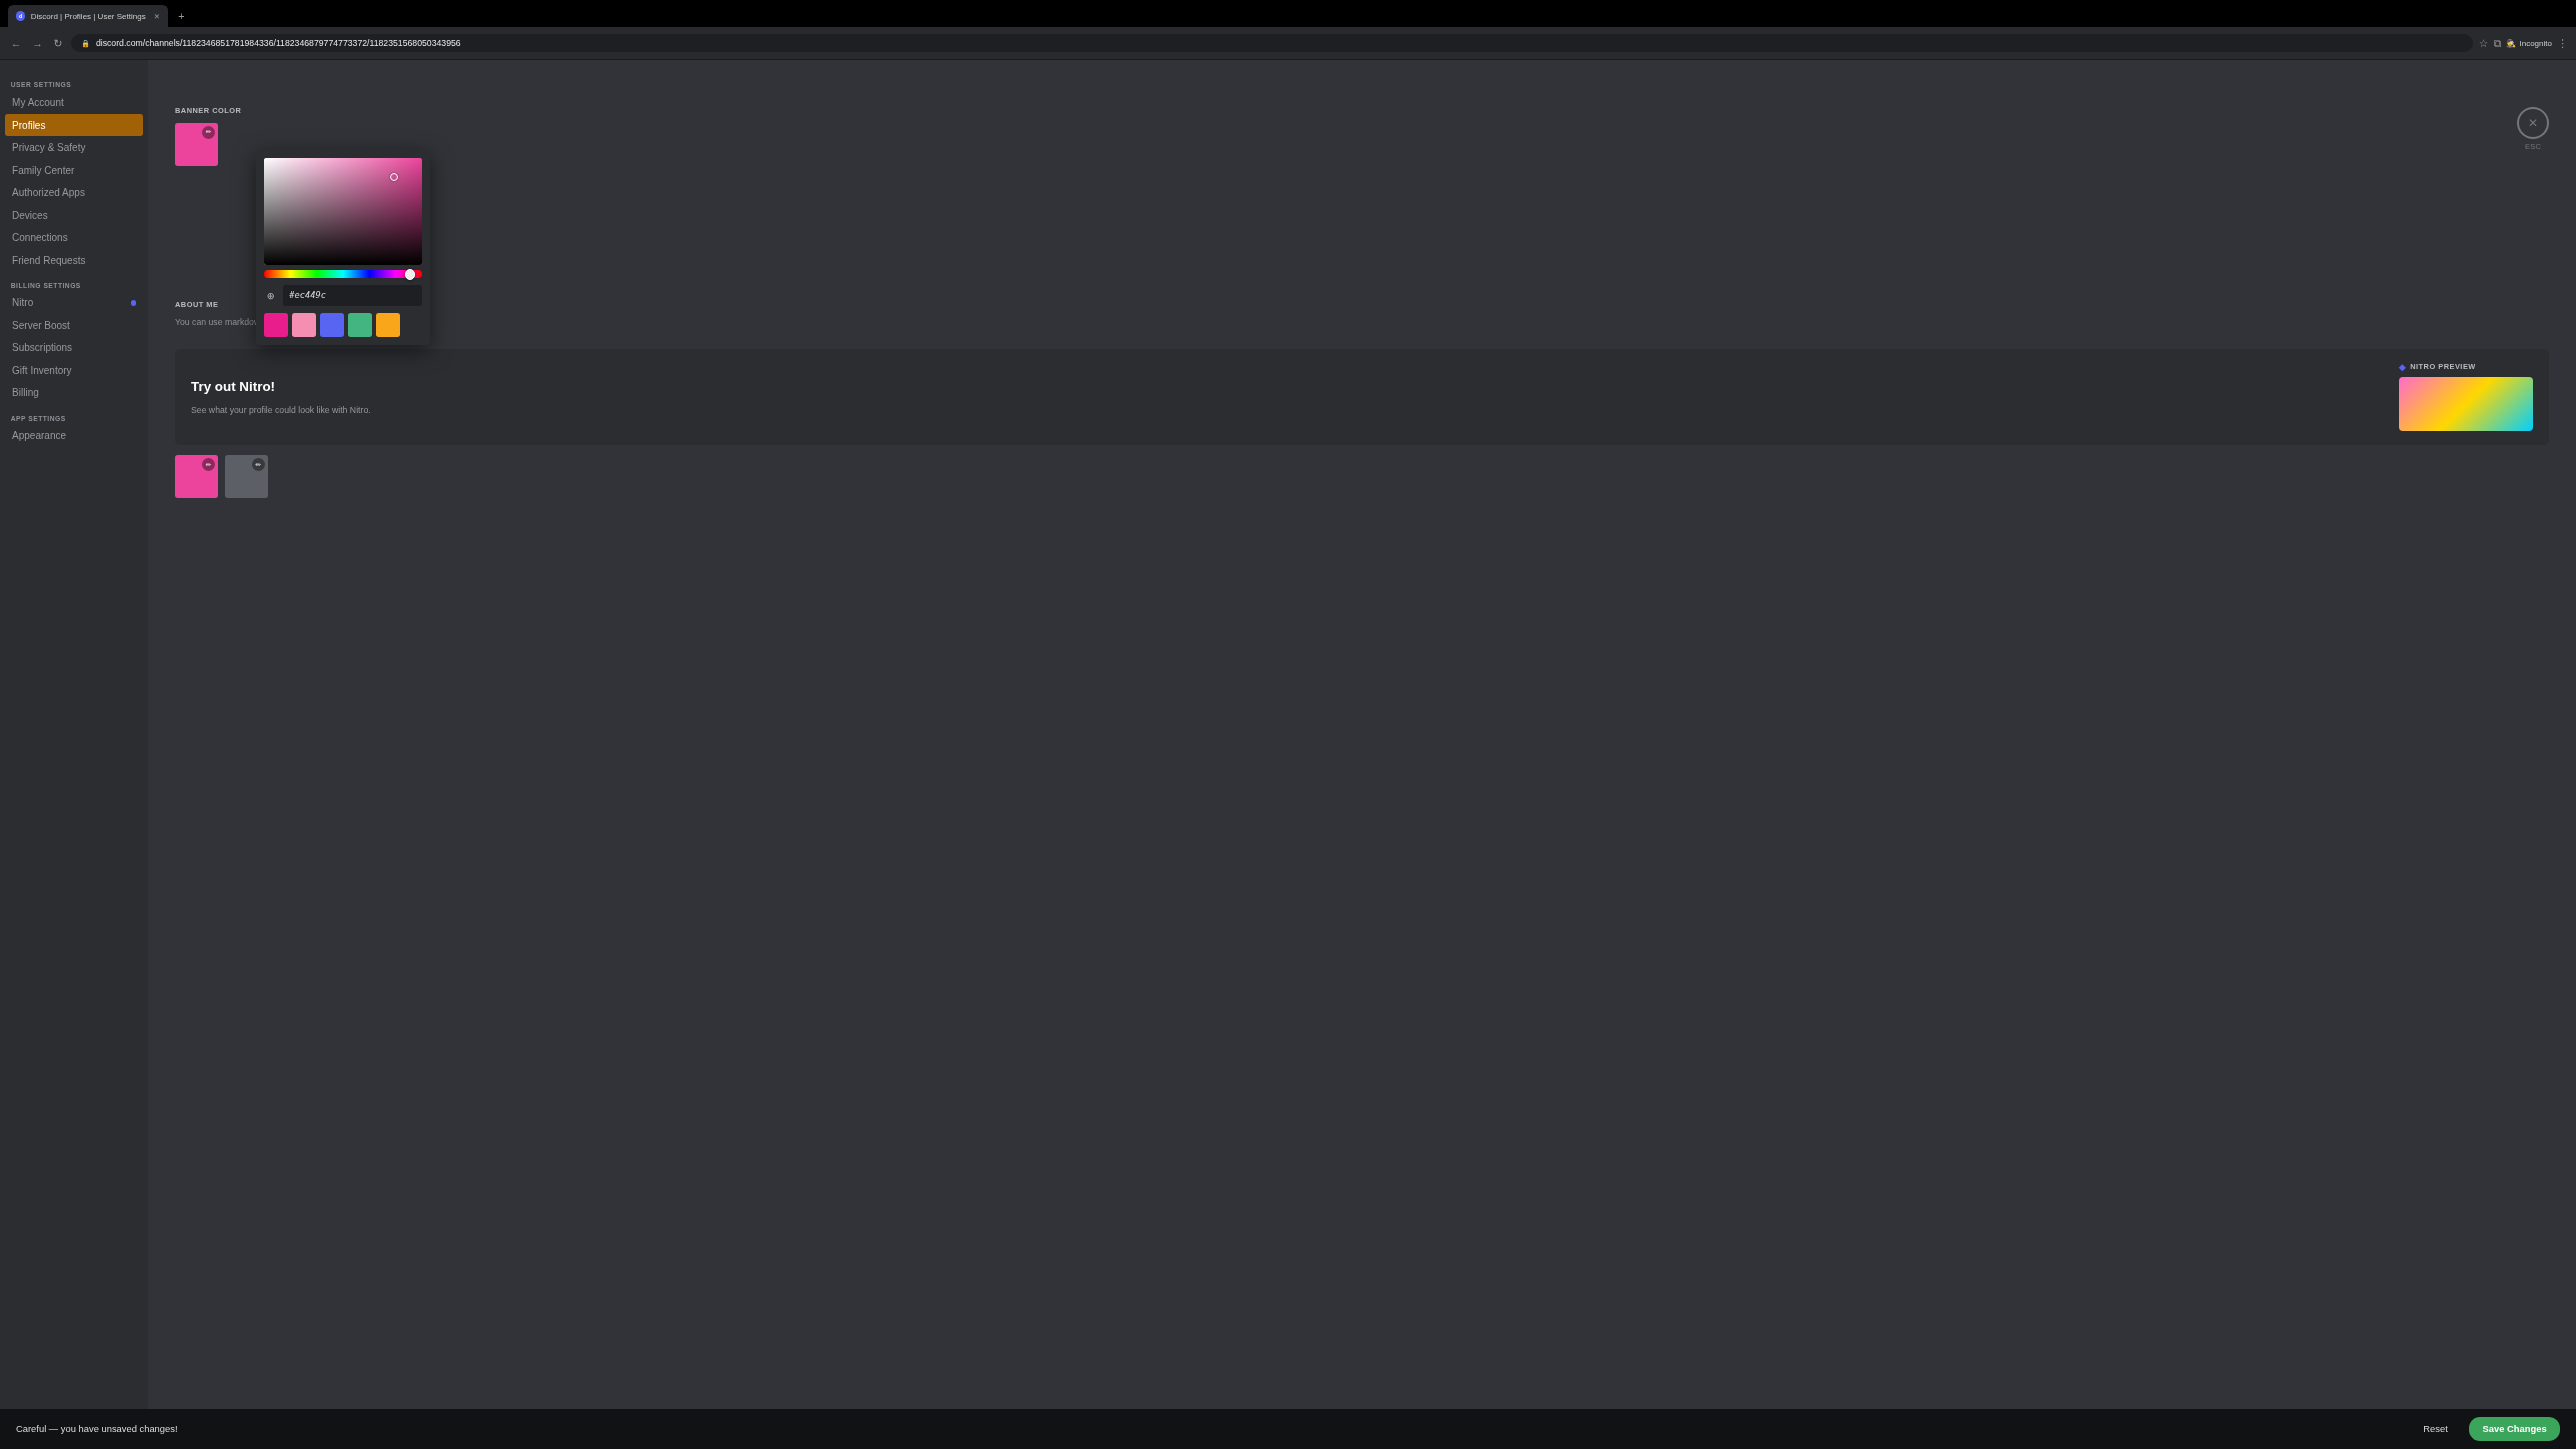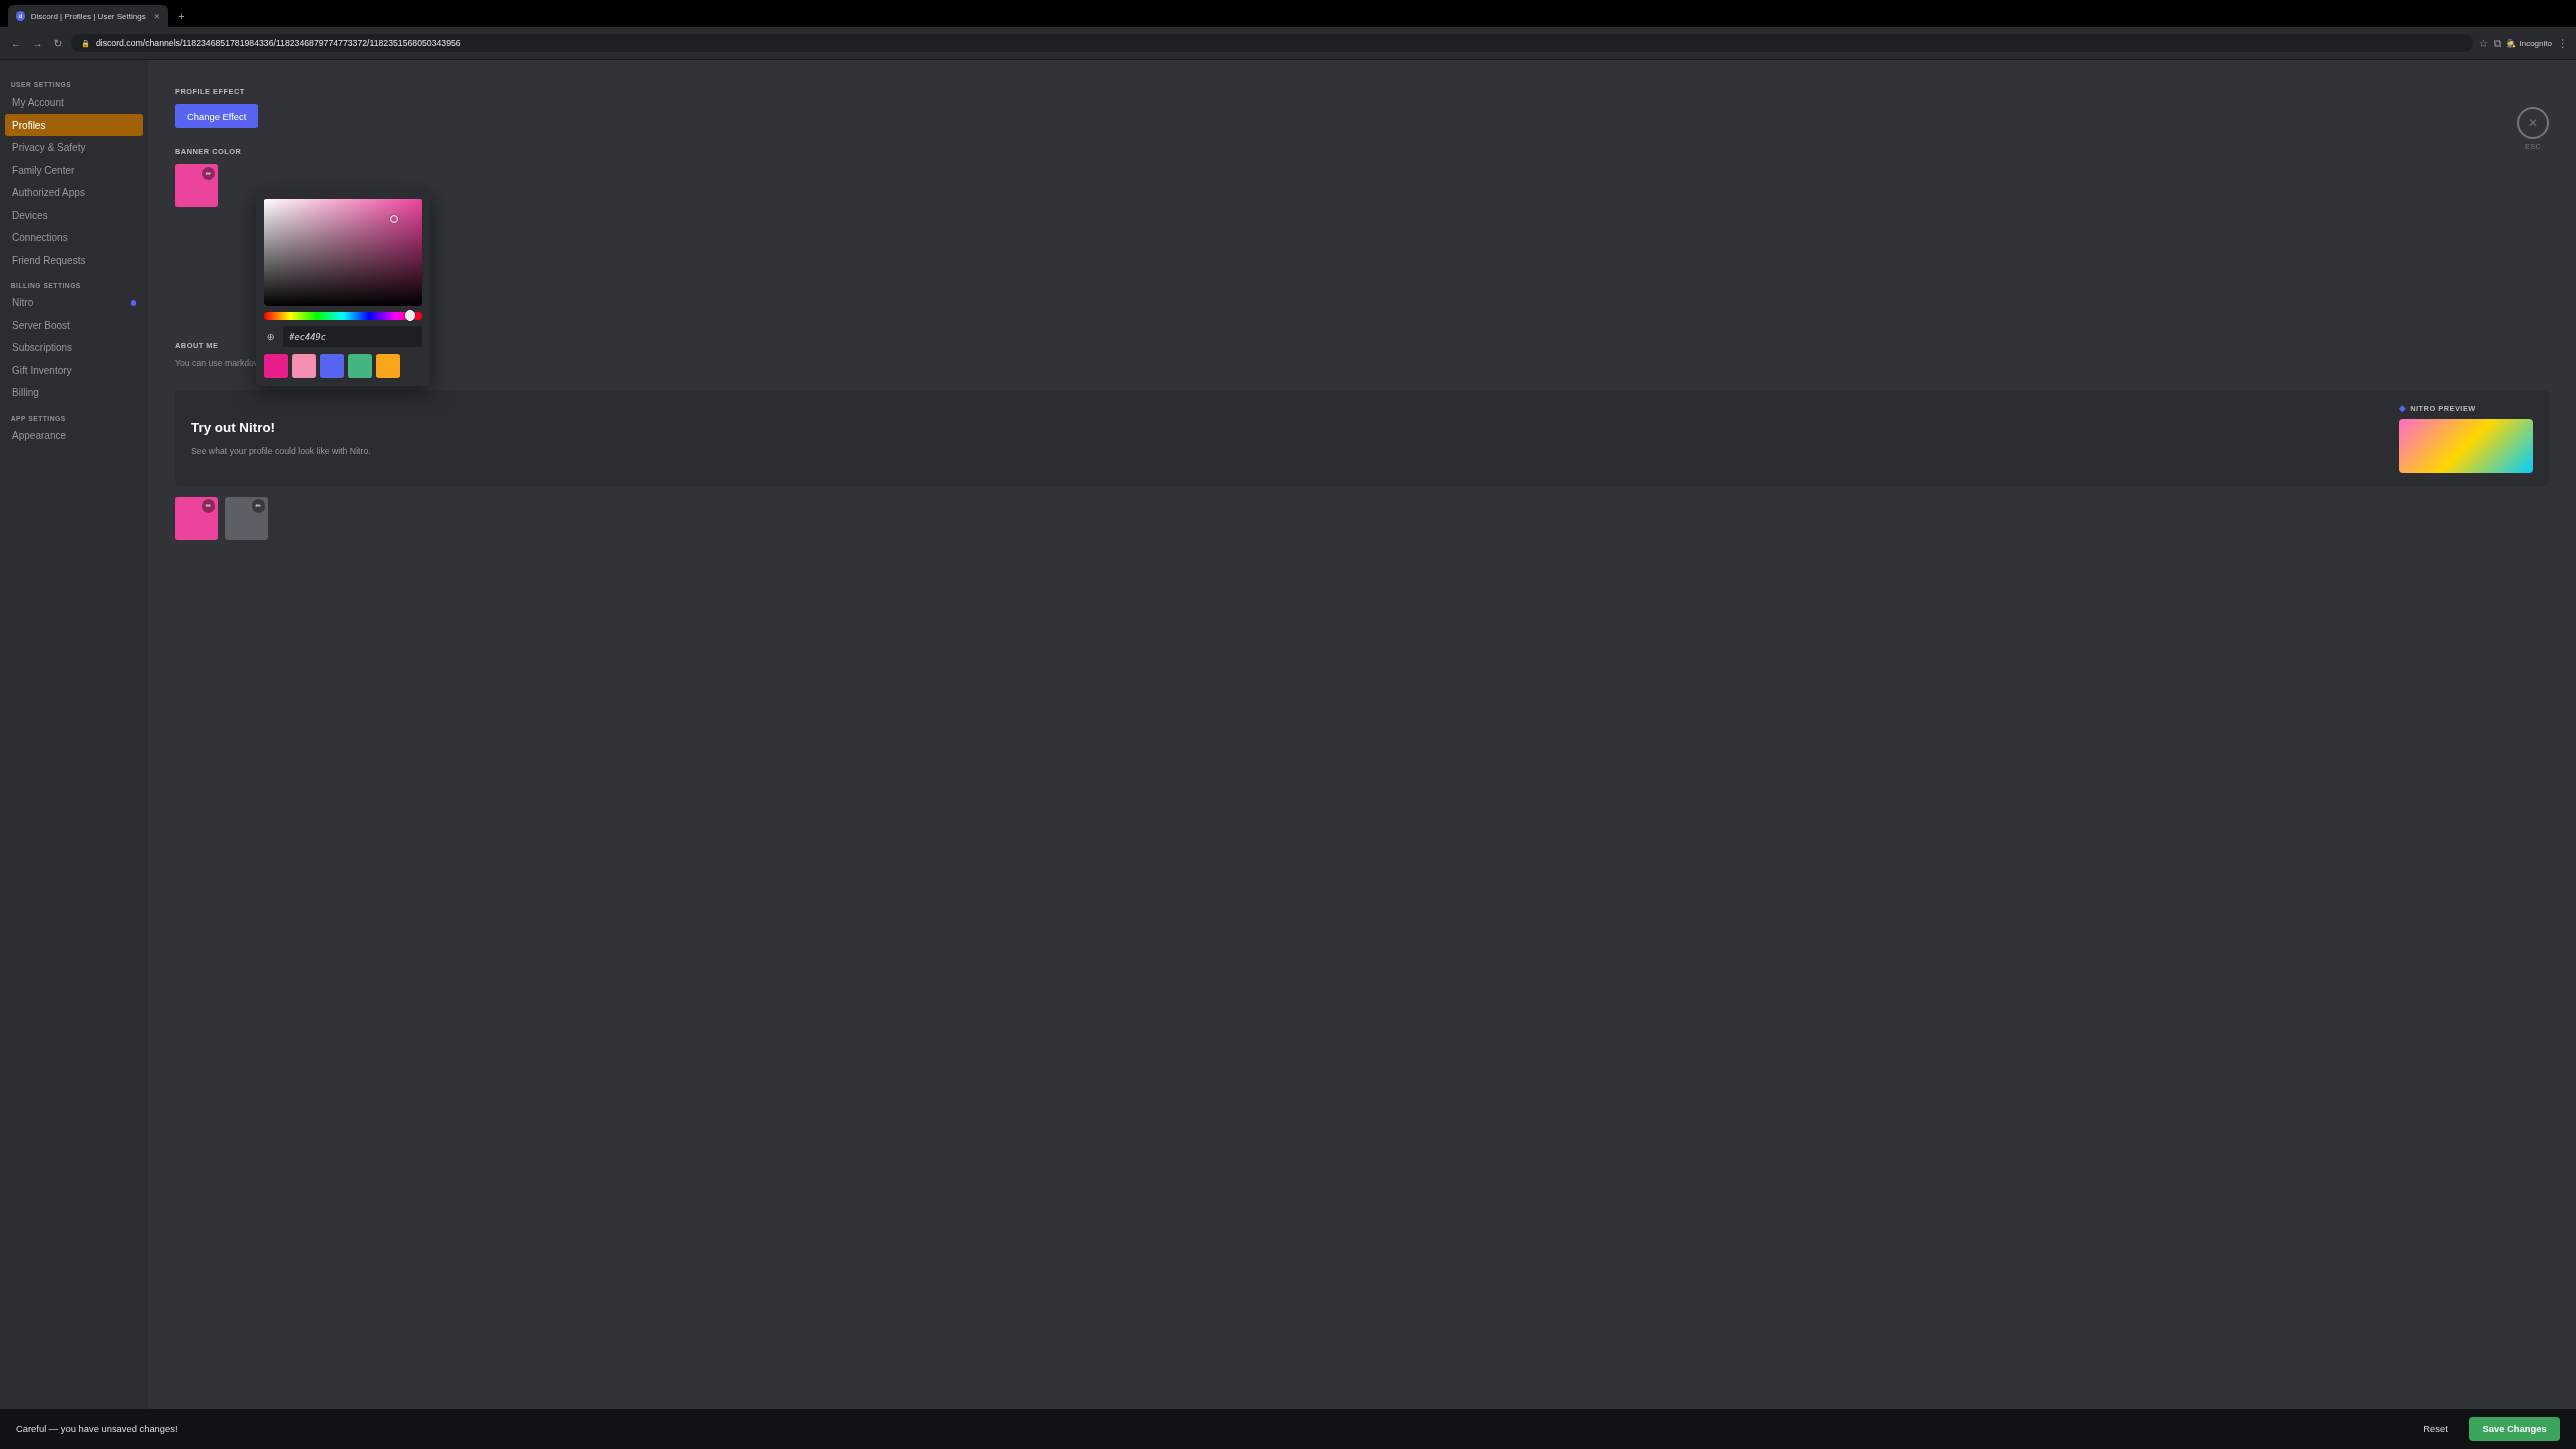--- a/index.html
+++ b/index.html
@@ -394,21 +394,21 @@
       cursor: pointer;
       font-size: 9.4px;
       padding: 5.4px 10.7px;
       border-radius: 2.7px;
     }
     .save-changes-btn {
       background: #3ba55c;
       color: white;
       border: none;
       padding: 6.7px 13.4px;
-      border-radius: 4px;
+      border-radius: 11px;
       font-size: 9.4px;
       font-weight: 600;
       cursor: pointer;
     }
 
     
     .avatar-row {
       display: flex;
       gap: 6.7px;
       margin-top: 10.7px;
@@ -509,24 +509,20 @@
     </div>
   </div>
 
   <div class="main-content">
 
     <div class="esc-btn">
       <div class="esc-circle">✕</div>
       <span class="esc-label">ESC</span>
     </div>
 
-    <div>
-      <div class="section-label">PROFILE EFFECT</div>
-      <button class="change-effect-btn">Change Effect</button>
-    </div>
 
     <div class="banner-color-section">
       <div class="section-label">BANNER COLOR</div>
 
       <div style="display: flex; align-items: flex-start; gap: 0; position: relative;">
         <div class="color-preview-box">
           <div class="edit-pencil">✏</div>
         </div>
 
         <div class="color-picker-popup">

